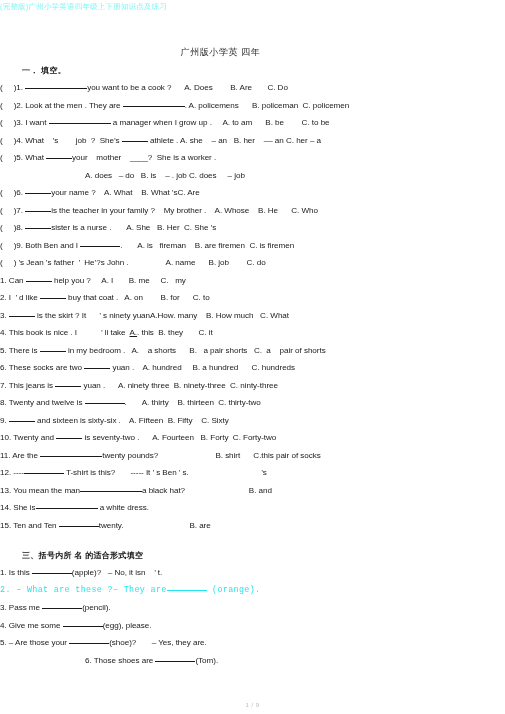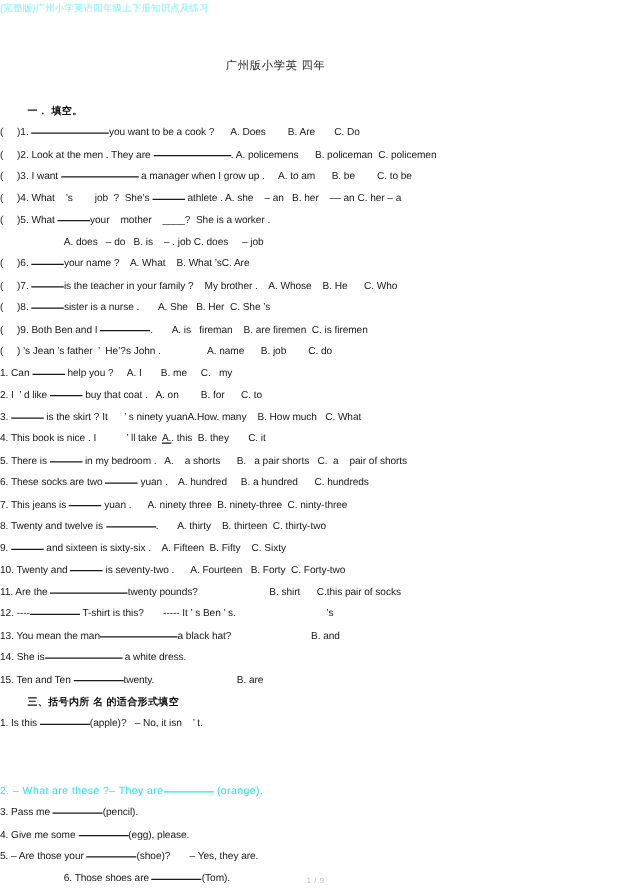--- a/index.html
+++ b/index.html
@@ -42,21 +42,21 @@
     width: 441px;
     text-align: center;
     font-size: 9px;
     color: #2a2a2a;
     letter-spacing: .6px;
   }
 
   
   .content {
     position: absolute;
-    top: 82px;
+    top: 64px;
     left: 0;
     width: 505px;
   }
   .sec-head {
     font-size: 8px;
     font-weight: bold;
     color: #111;
     margin: 0 0 2px 22px;
     letter-spacing: .3px;
     line-height: 13px;
@@ -64,36 +64,36 @@
   .q {
     font-size: 8.1px;
     line-height: 17.5px;
     color: #1a1a1a;
     margin: 0;
     white-space: pre;
     letter-spacing: -0.05px;
   }
   .q.indent {
     padding-left: 51px;
+    margin-left: 34px;
   }
   .blank {
     display: inline-block;
     border-bottom: 1px solid #1a1a1a;
     height: 8px;
     vertical-align: 1px;
   }
   .ul {
     text-decoration: underline;
   }
   .cyan {
     color: #22e6ee;
-    font-family: Liberation Sans, sans-serif;
+    font-family: Liberation Mono, monospace;
     font-size: 8.4px;
     letter-spacing: .35px;
-    margin-top: 36px;
   }
   .cyan .blank {
     border-bottom: 1px solid #22e6ee;
   }
 
   
   .footer {
     position: absolute;
     bottom: 6px;
     left: 0;
@@ -141,21 +141,21 @@
         <div class="q"><span>8. </span><span>Twenty and twelve is </span><span class="blank" style="width: 40px;"></span><span>.       A. thirty    B. thirteen  C. thirty-two</span></div>
         <div class="q"><span>9. </span><span class="blank" style="width: 26px;"></span><span> and sixteen is sixty-six .    A. Fifteen  B. Fifty    C. Sixty</span></div>
         <div class="q"><span>10. </span><span>Twenty and </span><span class="blank" style="width: 26px;"></span><span> is seventy-two .      A. Fourteen   B. Forty  C. Forty-two</span></div>
         <div class="q"><span>11. </span><span>Are the </span><span class="blank" style="width: 62px;"></span><span>twenty pounds?                          B. shirt      C.this pair of socks</span></div>
         <div class="q"><span>12. </span><span>----</span><span class="blank" style="width: 40px;"></span><span> T-shirt is this?       ----- It ’ s Ben ’ s.                                 ’s</span></div>
         <div class="q"><span>13. </span><span>You mean the man</span><span class="blank" style="width: 62px;"></span><span>a black hat?                             B. and</span></div>
         <div class="q"><span>14. </span><span>She is</span><span class="blank" style="width: 62px;"></span><span> a white dress.</span></div>
         <div class="q"><span>15. </span><span>Ten and Ten </span><span class="blank" style="width: 40px;"></span><span>twenty.                              B. are</span></div>
       </div>
 
-    <div class="sec-head" style="margin-top:3px">三、括号内所 名 的适合形式填空</div>
+    <div class="sec-head" style="margin-top:15px">三、括号内所 名 的适合形式填空</div>
     <div id="sec3">
         <div class="q"><span>1. </span><span>Is this </span><span class="blank" style="width: 40px;"></span><span>(apple)?   – No, it isn    ’ t.</span></div>
         <div class="q cyan"><span>2. </span><span>– What are these ?– They are</span><span class="blank" style="width: 40px;"></span><span> (orange).</span></div>
         <div class="q"><span>3. </span><span>Pass me </span><span class="blank" style="width: 40px;"></span><span>(pencil).</span></div>
         <div class="q"><span>4. </span><span>Give me some </span><span class="blank" style="width: 40px;"></span><span>(egg), please.</span></div>
         <div class="q"><span>5. </span><span>– Are those your </span><span class="blank" style="width: 40px;"></span><span>(shoe)?       – Yes, they are.</span></div>
         <div class="q indent"><span>6. </span><span>Those shoes are </span><span class="blank" style="width: 40px;"></span><span>(Tom).</span></div>
       </div>
 
   </div>

